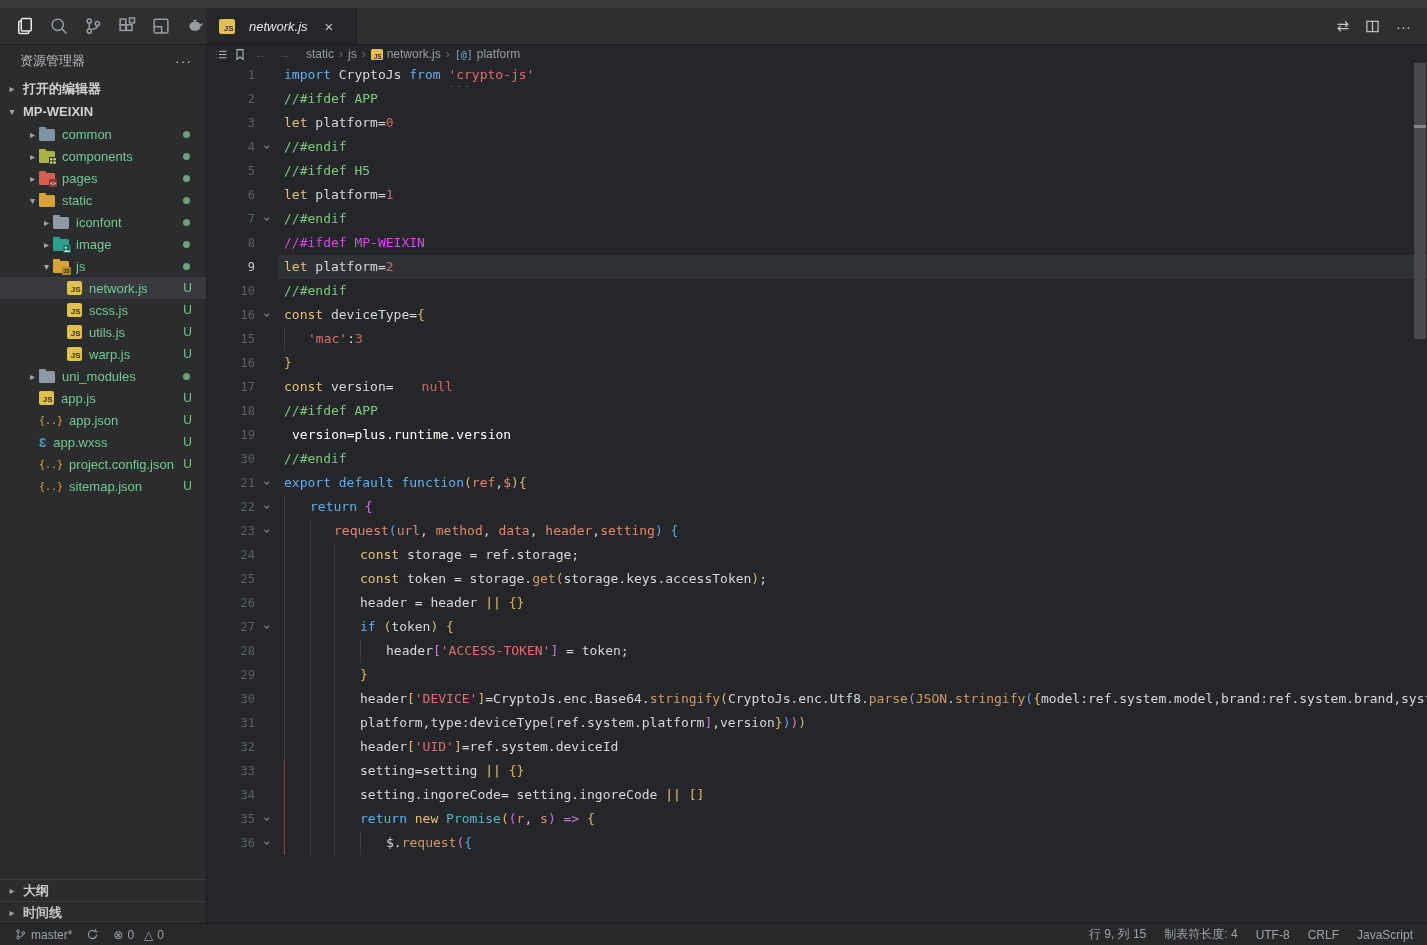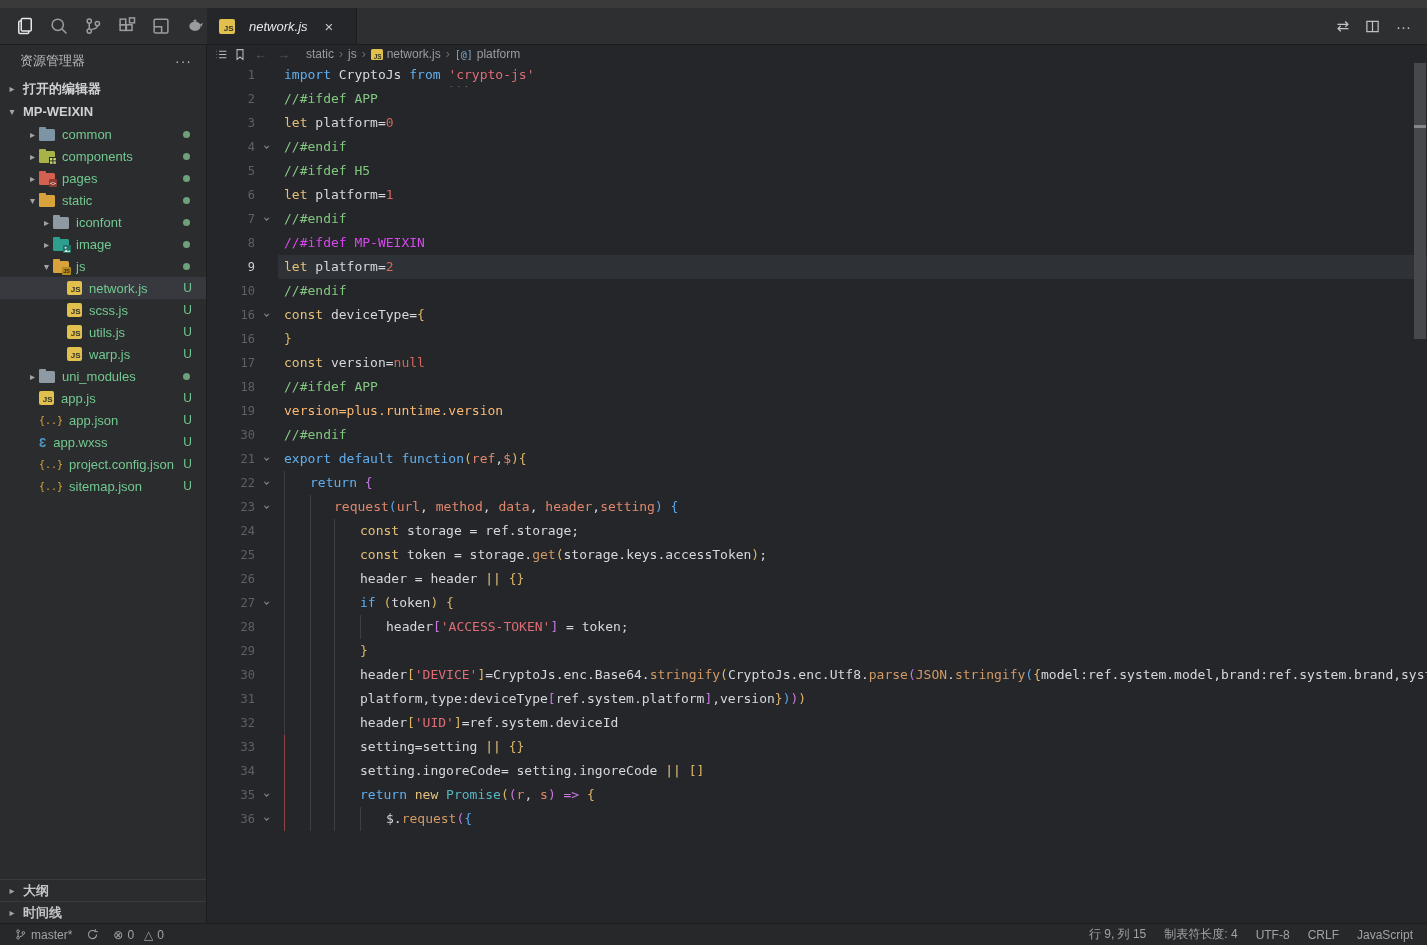--- a/index.html
+++ b/index.html
@@ -366,24 +366,25 @@
           <div class="line"><span class="ln">2</span><span class="fold"></span><div class="codetxt" style="padding-left: 6px;"><span style="color: rgb(130, 199, 127);">//#ifdef APP</span></div></div>
           <div class="line"><span class="ln">3</span><span class="fold"></span><div class="codetxt" style="padding-left: 6px;"><span style="color: rgb(229, 192, 123);">let </span><span style="color: rgb(213, 216, 220);">platform=</span><span style="color: rgb(210, 105, 90);">0</span></div></div>
           <div class="line"><span class="ln">4</span><span class="fold"><span>›</span></span><div class="codetxt" style="padding-left: 6px;"><span style="color: rgb(130, 199, 127);">//#endif</span></div></div>
           <div class="line"><span class="ln">5</span><span class="fold"></span><div class="codetxt" style="padding-left: 6px;"><span style="color: rgb(130, 199, 127);">//#ifdef H5</span></div></div>
           <div class="line"><span class="ln">6</span><span class="fold"></span><div class="codetxt" style="padding-left: 6px;"><span style="color: rgb(229, 192, 123);">let </span><span style="color: rgb(213, 216, 220);">platform=</span><span style="color: rgb(210, 105, 90);">1</span></div></div>
           <div class="line"><span class="ln">7</span><span class="fold"><span>›</span></span><div class="codetxt" style="padding-left: 6px;"><span style="color: rgb(130, 199, 127);">//#endif</span></div></div>
           <div class="line"><span class="ln">8</span><span class="fold"></span><div class="codetxt" style="padding-left: 6px;"><span style="color: #d946ef;">//#ifdef MP-WEIXIN</span></div></div>
           <div class="line cur"><span class="ln">9</span><span class="fold"></span><div class="codetxt" style="padding-left: 6px;"><span style="color: rgb(229, 192, 123);">let </span><span style="color: rgb(213, 216, 220);">platform=</span><span style="color: rgb(210, 105, 90);">2</span></div></div>
           <div class="line"><span class="ln">10</span><span class="fold"></span><div class="codetxt" style="padding-left: 6px;"><span style="color: rgb(130, 199, 127);">//#endif</span></div></div>
           <div class="line"><span class="ln">16</span><span class="fold"><span>›</span></span><div class="codetxt" style="padding-left: 6px;"><span style="color: rgb(229, 192, 123);">const </span><span style="color: rgb(213, 216, 220);">deviceType=</span><span style="color: rgb(221, 182, 103);">{</span></div></div>
+          <div class="line"><span class="ln">15</span><span class="fold"></span><div class="codetxt" style="padding-left: 30px;"><span class="guide" style="left: 6px;"></span><span style="color: rgb(224, 108, 117);">'mac'</span><span style="color: rgb(213, 216, 220);">:</span><span style="color: rgb(210, 105, 90);">3</span></div></div>
           <div class="line"><span class="ln">16</span><span class="fold"></span><div class="codetxt" style="padding-left: 6px;"><span style="color: rgb(221, 182, 103);">}</span></div></div>
-          <div class="line"><span class="ln">17</span><span class="fold"></span><div class="codetxt" style="padding-left: 6px;"><span style="color: rgb(229, 192, 123);">const </span><span style="color: rgb(213, 216, 220);">version=</span><span style="color: rgb(210, 105, 90);">null</span></div></div>
+          <div class="line"><span class="ln">17</span><span class="fold"></span><div class="codetxt" style="padding-left: 6px;"><span style="color: rgb(229, 192, 123);">const </span><span style="color: rgb(213, 216, 220);">version=</span><span style="color: rgb(210, 105, 90); margin-left: 28px;">null</span></div></div>
           <div class="line"><span class="ln">18</span><span class="fold"></span><div class="codetxt" style="padding-left: 6px;"><span style="color: rgb(130, 199, 127);">//#ifdef APP</span></div></div>
-          <div class="line"><span class="ln">19</span><span class="fold"></span><div class="codetxt" style="padding-left: 6px;"><span style="color: #fdba74;">version=plus.runtime.version</span></div></div>
+          <div class="line"><span class="ln">19</span><span class="fold"></span><div class="codetxt" style="padding-left: 6px;"><span style="color: #ffffff; margin-left: 8px;">version=plus.runtime.version</span></div></div>
           <div class="line"><span class="ln">30</span><span class="fold"></span><div class="codetxt" style="padding-left: 6px;"><span style="color: rgb(130, 199, 127);">//#endif</span></div></div>
           <div class="line"><span class="ln">21</span><span class="fold"><span>›</span></span><div class="codetxt" style="padding-left: 6px;"><span style="color: rgb(97, 175, 239);">export default function</span><span style="color: rgb(221, 182, 103);">(</span><span style="color: rgb(224, 135, 109);">ref</span><span style="color: rgb(213, 216, 220);">,</span><span style="color: rgb(224, 135, 109);">$</span><span style="color: rgb(221, 182, 103);">){</span></div></div>
           <div class="line"><span class="ln">22</span><span class="fold"><span>›</span></span><div class="codetxt" style="padding-left: 32px;"><span class="guide" style="left: 6px;"></span><span style="color: rgb(97, 175, 239);">return </span><span style="color: rgb(198, 120, 221);">{</span></div></div>
           <div class="line"><span class="ln">23</span><span class="fold"><span>›</span></span><div class="codetxt" style="padding-left: 56px;"><span class="guide" style="left: 6px;"></span><span class="guide" style="left: 32px;"></span><span style="color: rgb(224, 135, 109);">request</span><span style="color: rgb(90, 165, 232);">(</span><span style="color: rgb(224, 135, 109);">url</span><span style="color: rgb(213, 216, 220);">, </span><span style="color: rgb(224, 135, 109);">method</span><span style="color: rgb(213, 216, 220);">, </span><span style="color: rgb(224, 135, 109);">data</span><span style="color: rgb(213, 216, 220);">, </span><span style="color: rgb(224, 135, 109);">header</span><span style="color: rgb(213, 216, 220);">,</span><span style="color: rgb(224, 135, 109);">setting</span><span style="color: rgb(90, 165, 232);">)</span><span style="color: rgb(213, 216, 220);"> </span><span style="color: rgb(90, 165, 232);">{</span></div></div>
           <div class="line"><span class="ln">24</span><span class="fold"></span><div class="codetxt" style="padding-left: 82px;"><span class="guide" style="left: 6px;"></span><span class="guide" style="left: 32px;"></span><span class="guide" style="left: 56px;"></span><span style="color: rgb(229, 192, 123);">const </span><span style="color: rgb(213, 216, 220);">storage = ref.storage;</span></div></div>
           <div class="line"><span class="ln">25</span><span class="fold"></span><div class="codetxt" style="padding-left: 82px;"><span class="guide" style="left: 6px;"></span><span class="guide" style="left: 32px;"></span><span class="guide" style="left: 56px;"></span><span style="color: rgb(229, 192, 123);">const </span><span style="color: rgb(213, 216, 220);">token = storage.</span><span style="color: rgb(209, 154, 102);">get</span><span style="color: rgb(221, 182, 103);">(</span><span style="color: rgb(213, 216, 220);">storage.keys.accessToken</span><span style="color: rgb(221, 182, 103);">)</span><span style="color: rgb(213, 216, 220);">;</span></div></div>
           <div class="line"><span class="ln">26</span><span class="fold"></span><div class="codetxt" style="padding-left: 82px;"><span class="guide" style="left: 6px;"></span><span class="guide" style="left: 32px;"></span><span class="guide" style="left: 56px;"></span><span style="color: rgb(213, 216, 220);">header = header </span><span style="color: rgb(229, 192, 123);">||</span><span style="color: rgb(213, 216, 220);"> </span><span style="color: rgb(221, 182, 103);">{}</span></div></div>
           <div class="line"><span class="ln">27</span><span class="fold"><span>›</span></span><div class="codetxt" style="padding-left: 82px;"><span class="guide" style="left: 6px;"></span><span class="guide" style="left: 32px;"></span><span class="guide" style="left: 56px;"></span><span style="color: rgb(97, 175, 239);">if </span><span style="color: rgb(221, 182, 103);">(</span><span style="color: rgb(213, 216, 220);">token</span><span style="color: rgb(221, 182, 103);">) {</span></div></div>
           <div class="line"><span class="ln">28</span><span class="fold"></span><div class="codetxt" style="padding-left: 108px;"><span class="guide" style="left: 6px;"></span><span class="guide" style="left: 32px;"></span><span class="guide" style="left: 56px;"></span><span class="guide" style="left: 82px;"></span><span style="color: rgb(213, 216, 220);">header</span><span style="color: rgb(198, 120, 221);">[</span><span style="color: rgb(224, 108, 117);">'ACCESS-TOKEN'</span><span style="color: rgb(198, 120, 221);">]</span><span style="color: rgb(213, 216, 220);"> = token;</span></div></div>
           <div class="line"><span class="ln">29</span><span class="fold"></span><div class="codetxt" style="padding-left: 82px;"><span class="guide" style="left: 6px;"></span><span class="guide" style="left: 32px;"></span><span class="guide" style="left: 56px;"></span><span style="color: rgb(221, 182, 103);">}</span></div></div>

